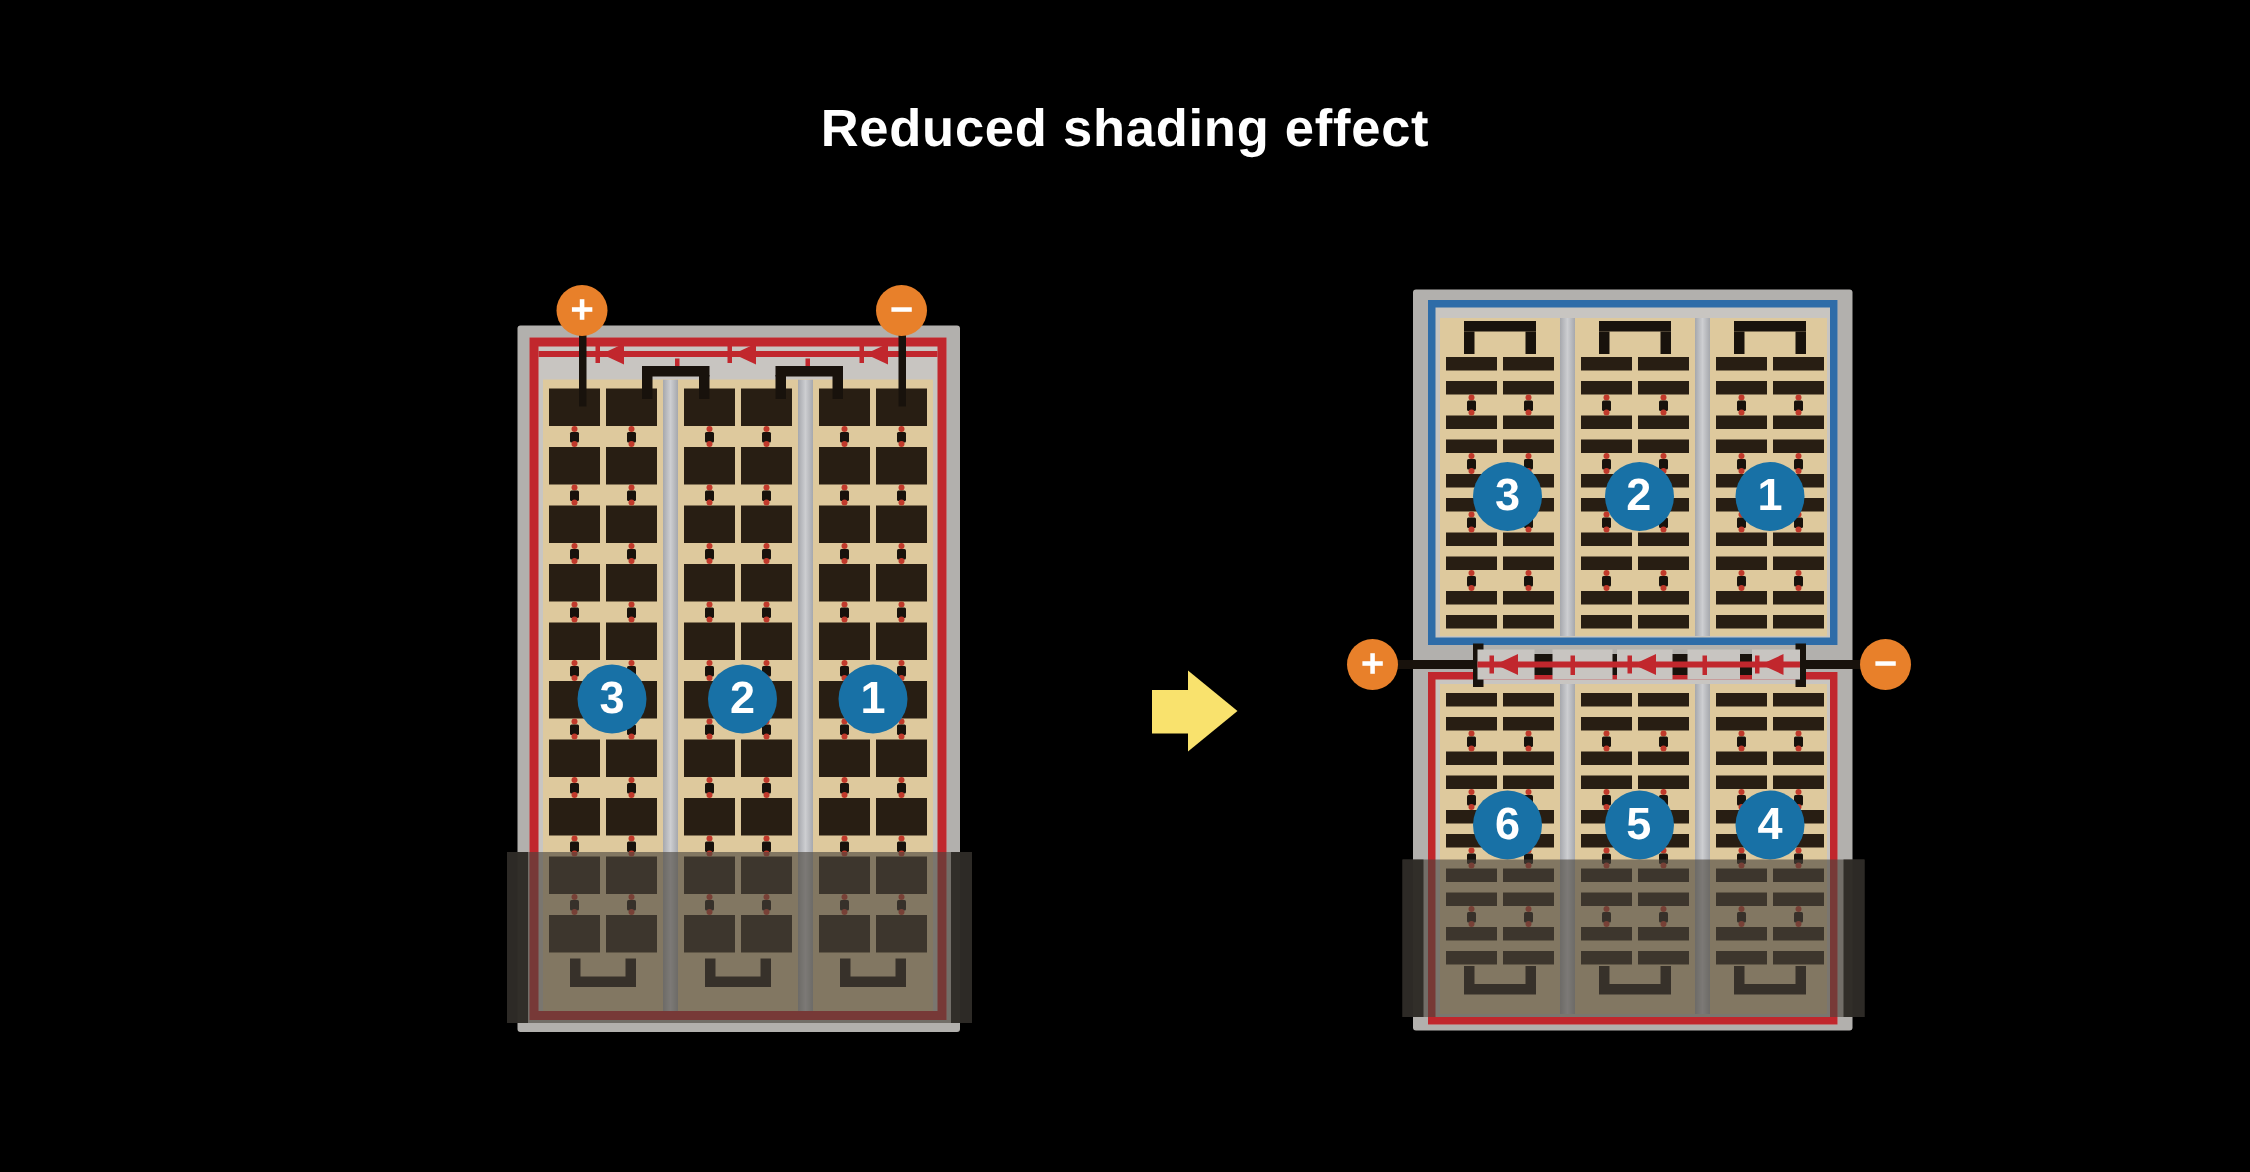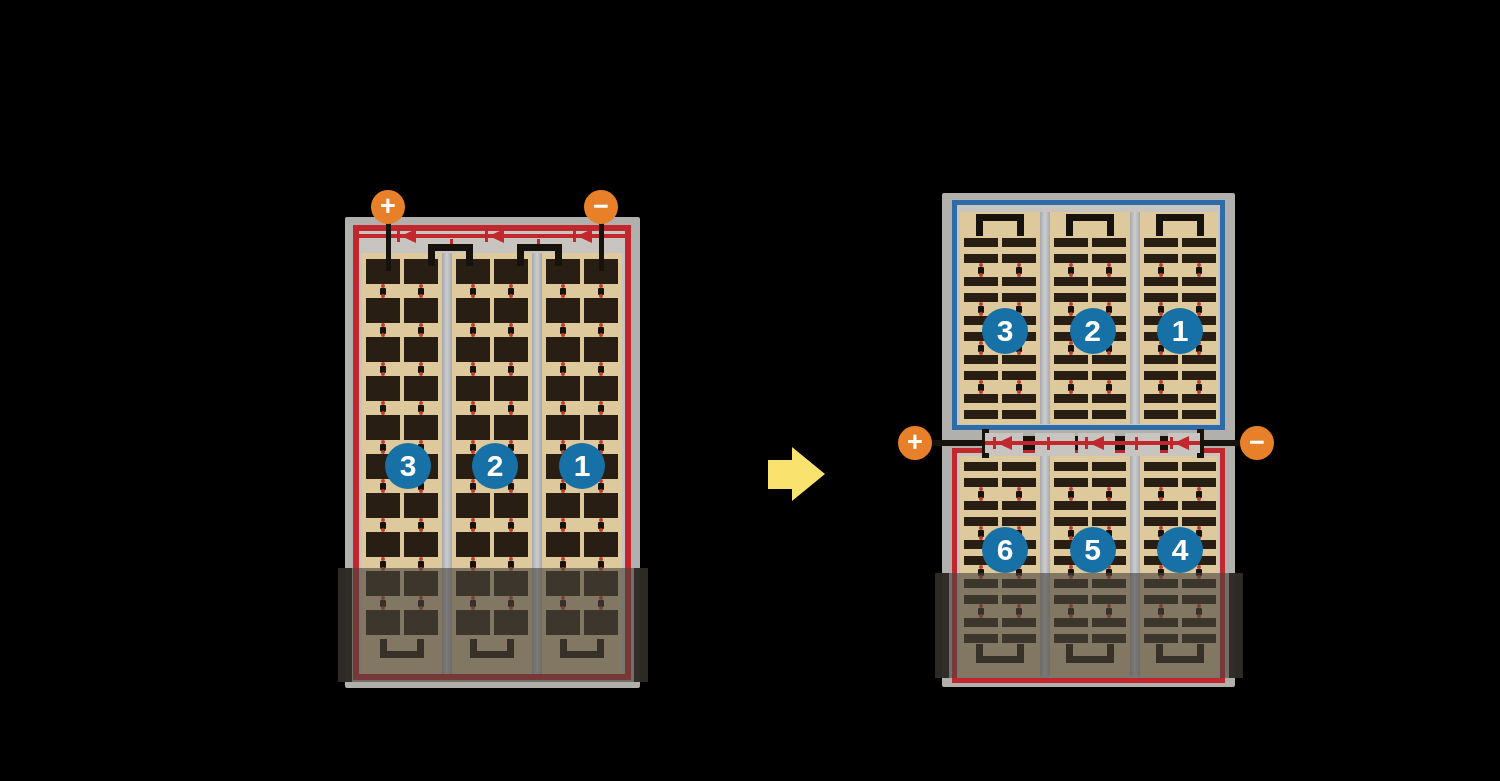--- a/index.html
+++ b/index.html
@@ -33,20 +33,21 @@
   #flow-arrow{position:absolute;left:768px;top:447px;width:57px;height:55px;}
   #flow-arrow .body{position:absolute;left:0;top:13px;width:26px;height:29px;background:var(--yellow);}
   #flow-arrow .head{position:absolute;left:24px;top:0;width:0;height:0;
     border-top:27px solid transparent;border-bottom:27px solid transparent;border-left:33px solid var(--yellow);}
 </style>
 </head>
 <body>
 
 <div id="stage">
 
+  <div id="title">Reduced shading effect</div>
 
   <div id="left-panel" class="abs" style="left:345px;top:217px;width:295px;height:471px;">
     <div class="pframe" style="left:0;top:0;width:295px;height:471px;"></div>
     <div class="pborder red-b" style="left:8px;top:8px;width:278px;height:455px;z-index:1;"></div>
     <div id="lp-grid" class="tan" style="left:17px;top:36px;width:260px;height:421px;">
         <div style="position: absolute; left: 80px; top: 0px; width: 10px; height: 421px; background: linear-gradient(90deg, rgb(166, 168, 173), rgb(205, 206, 209) 50%, rgb(166, 168, 173));"></div>
         <div style="position: absolute; left: 170px; top: 0px; width: 10px; height: 421px; background: linear-gradient(90deg, rgb(166, 168, 173), rgb(205, 206, 209) 50%, rgb(166, 168, 173));"></div>
         <div style="position: absolute; left: 4px; top: 6px; width: 34px; height: 25px; background: rgb(40, 30, 19);"></div>
         <div style="position: absolute; left: 42px; top: 6px; width: 34px; height: 25px; background: rgb(40, 30, 19);"></div>
         <div style="position: absolute; left: 4px; top: 45px; width: 34px; height: 25px; background: rgb(40, 30, 19);"></div>

